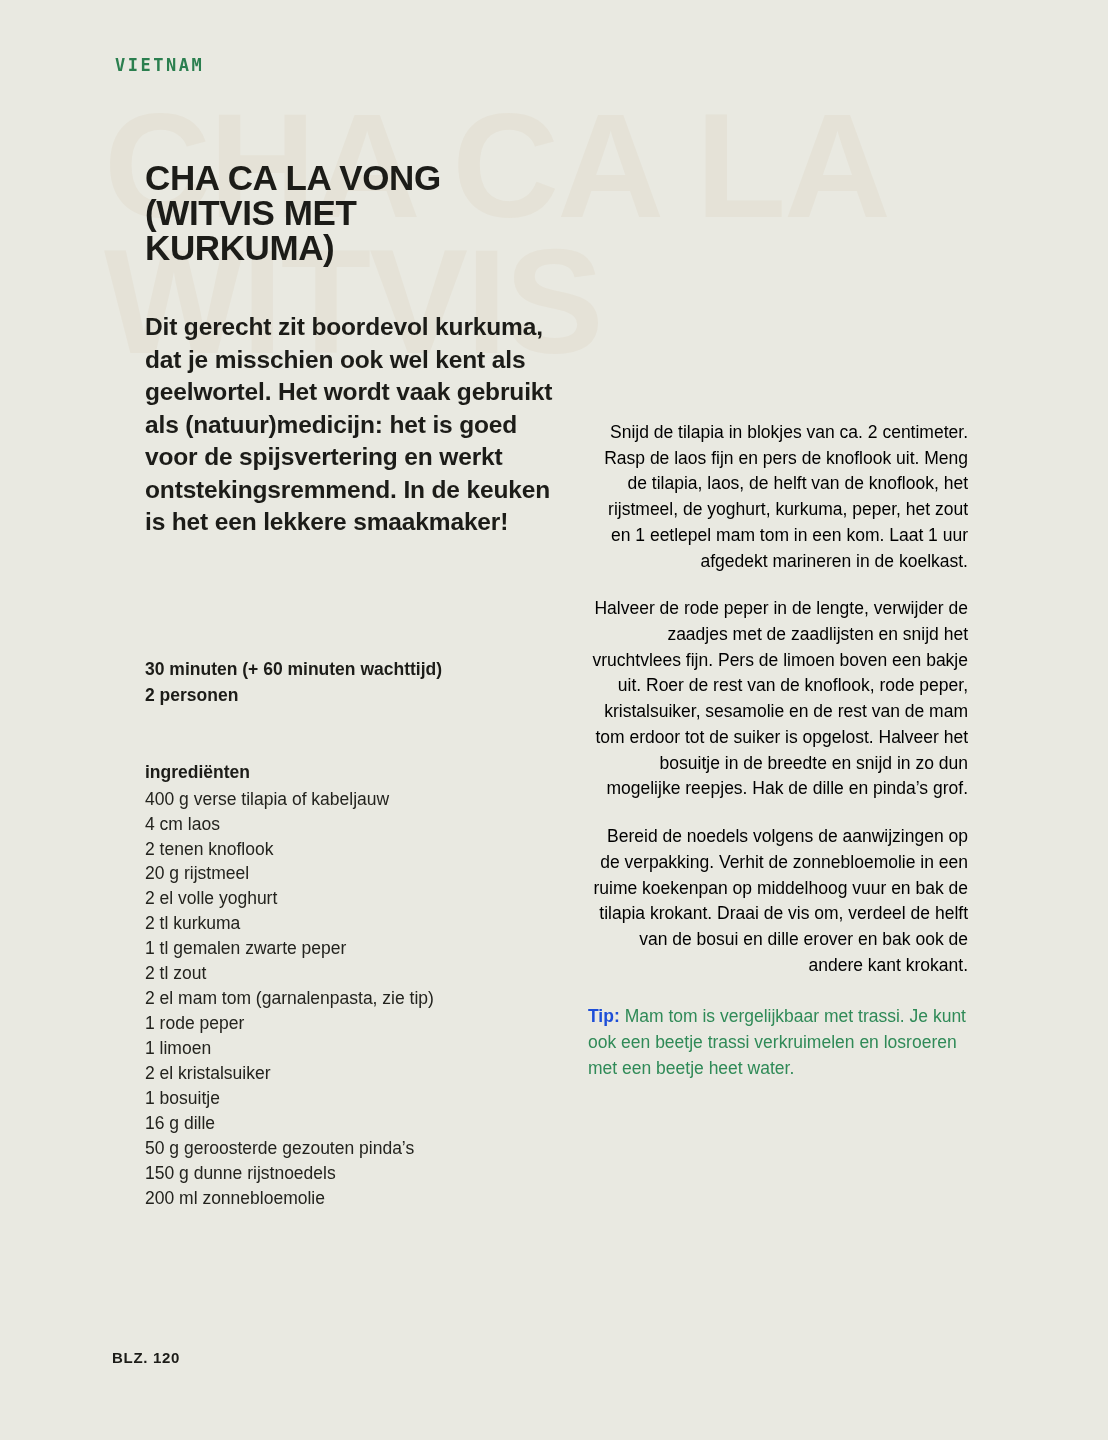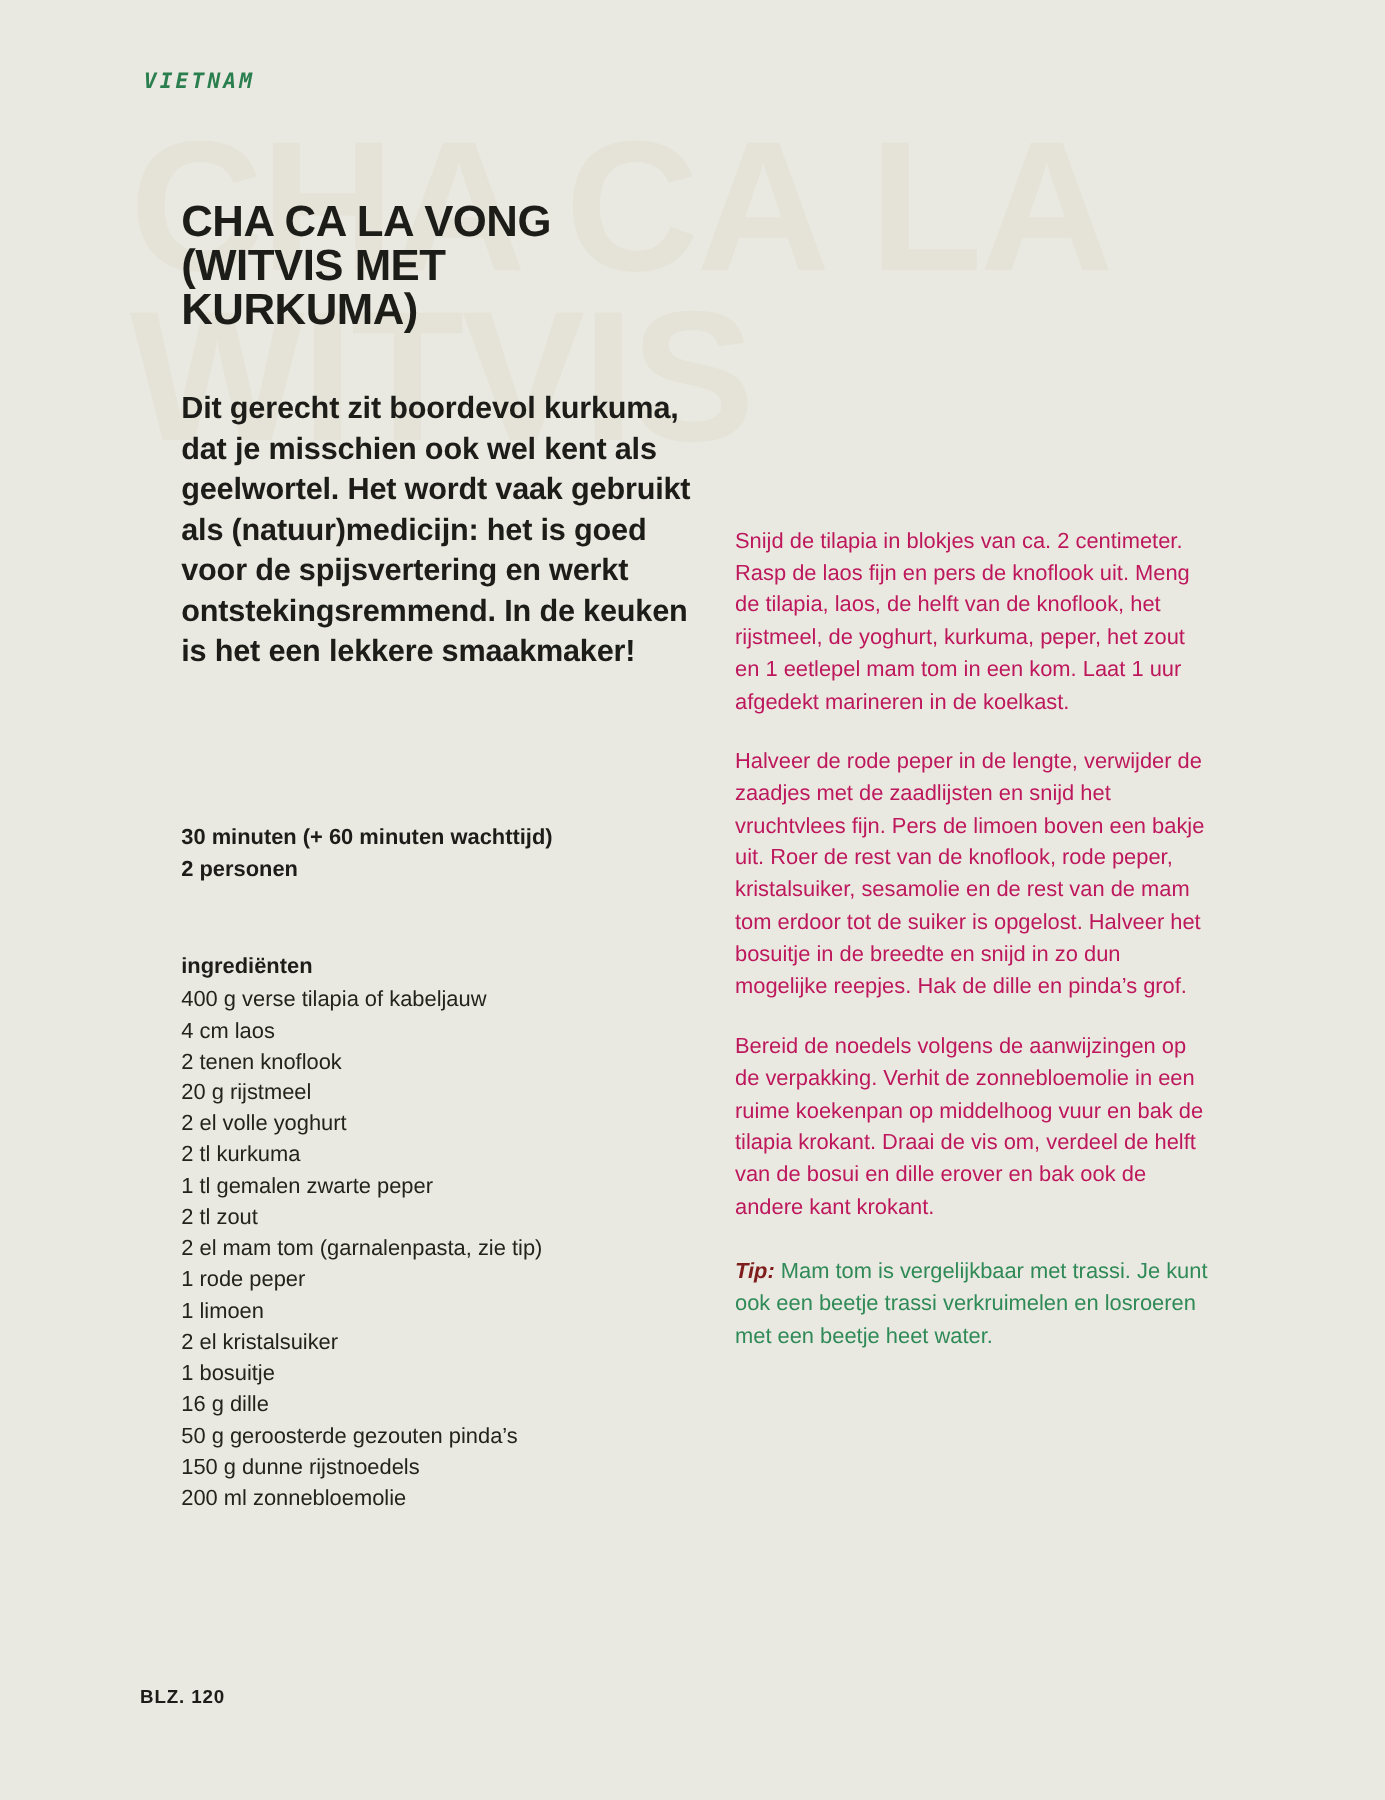--- a/index.html
+++ b/index.html
@@ -48,21 +48,20 @@
   .kicker {
     position: absolute;
     left: 115px;
     top: 55px;
     z-index: 5;
     font-family: "DejaVu Sans Mono", monospace;
     font-weight: bold;
     font-size: 17px;
     letter-spacing: 2.5px;
     color: #2b7f4f;
-    font-style: italic;
   }
 
   
   .content {
     position: relative;
     z-index: 3;
     padding: 0;
   }
 
   .col-left {
@@ -134,35 +133,35 @@
     font-weight: bold;
     font-size: 15px;
     letter-spacing: 0.7px;
     color: #1c1c18;
   }
 
   
   .step {
     font-size: 17.5px;
     line-height: 1.47;
-    color: #be185d;
+    color: #000000;
     margin-bottom: 22px;
+    text-align: right;
   }
   .step:last-of-type { margin-bottom: 0; }
 
   .tip {
     margin-top: 26px;
     font-size: 17.5px;
     line-height: 1.47;
     color: #2f8a57;
   }
   .tip .tip-label {
     font-weight: bold;
-    color: #7f1d1d;
-    font-style: italic;
+    color: #1d4ed8;
   }
 </style>
 </head>
 <body>
 
 <div class="page">
 
   <div class="watermark">
     <div class="wm-line">CHA CA LA</div>
     <div class="wm-line">WITVIS</div>

